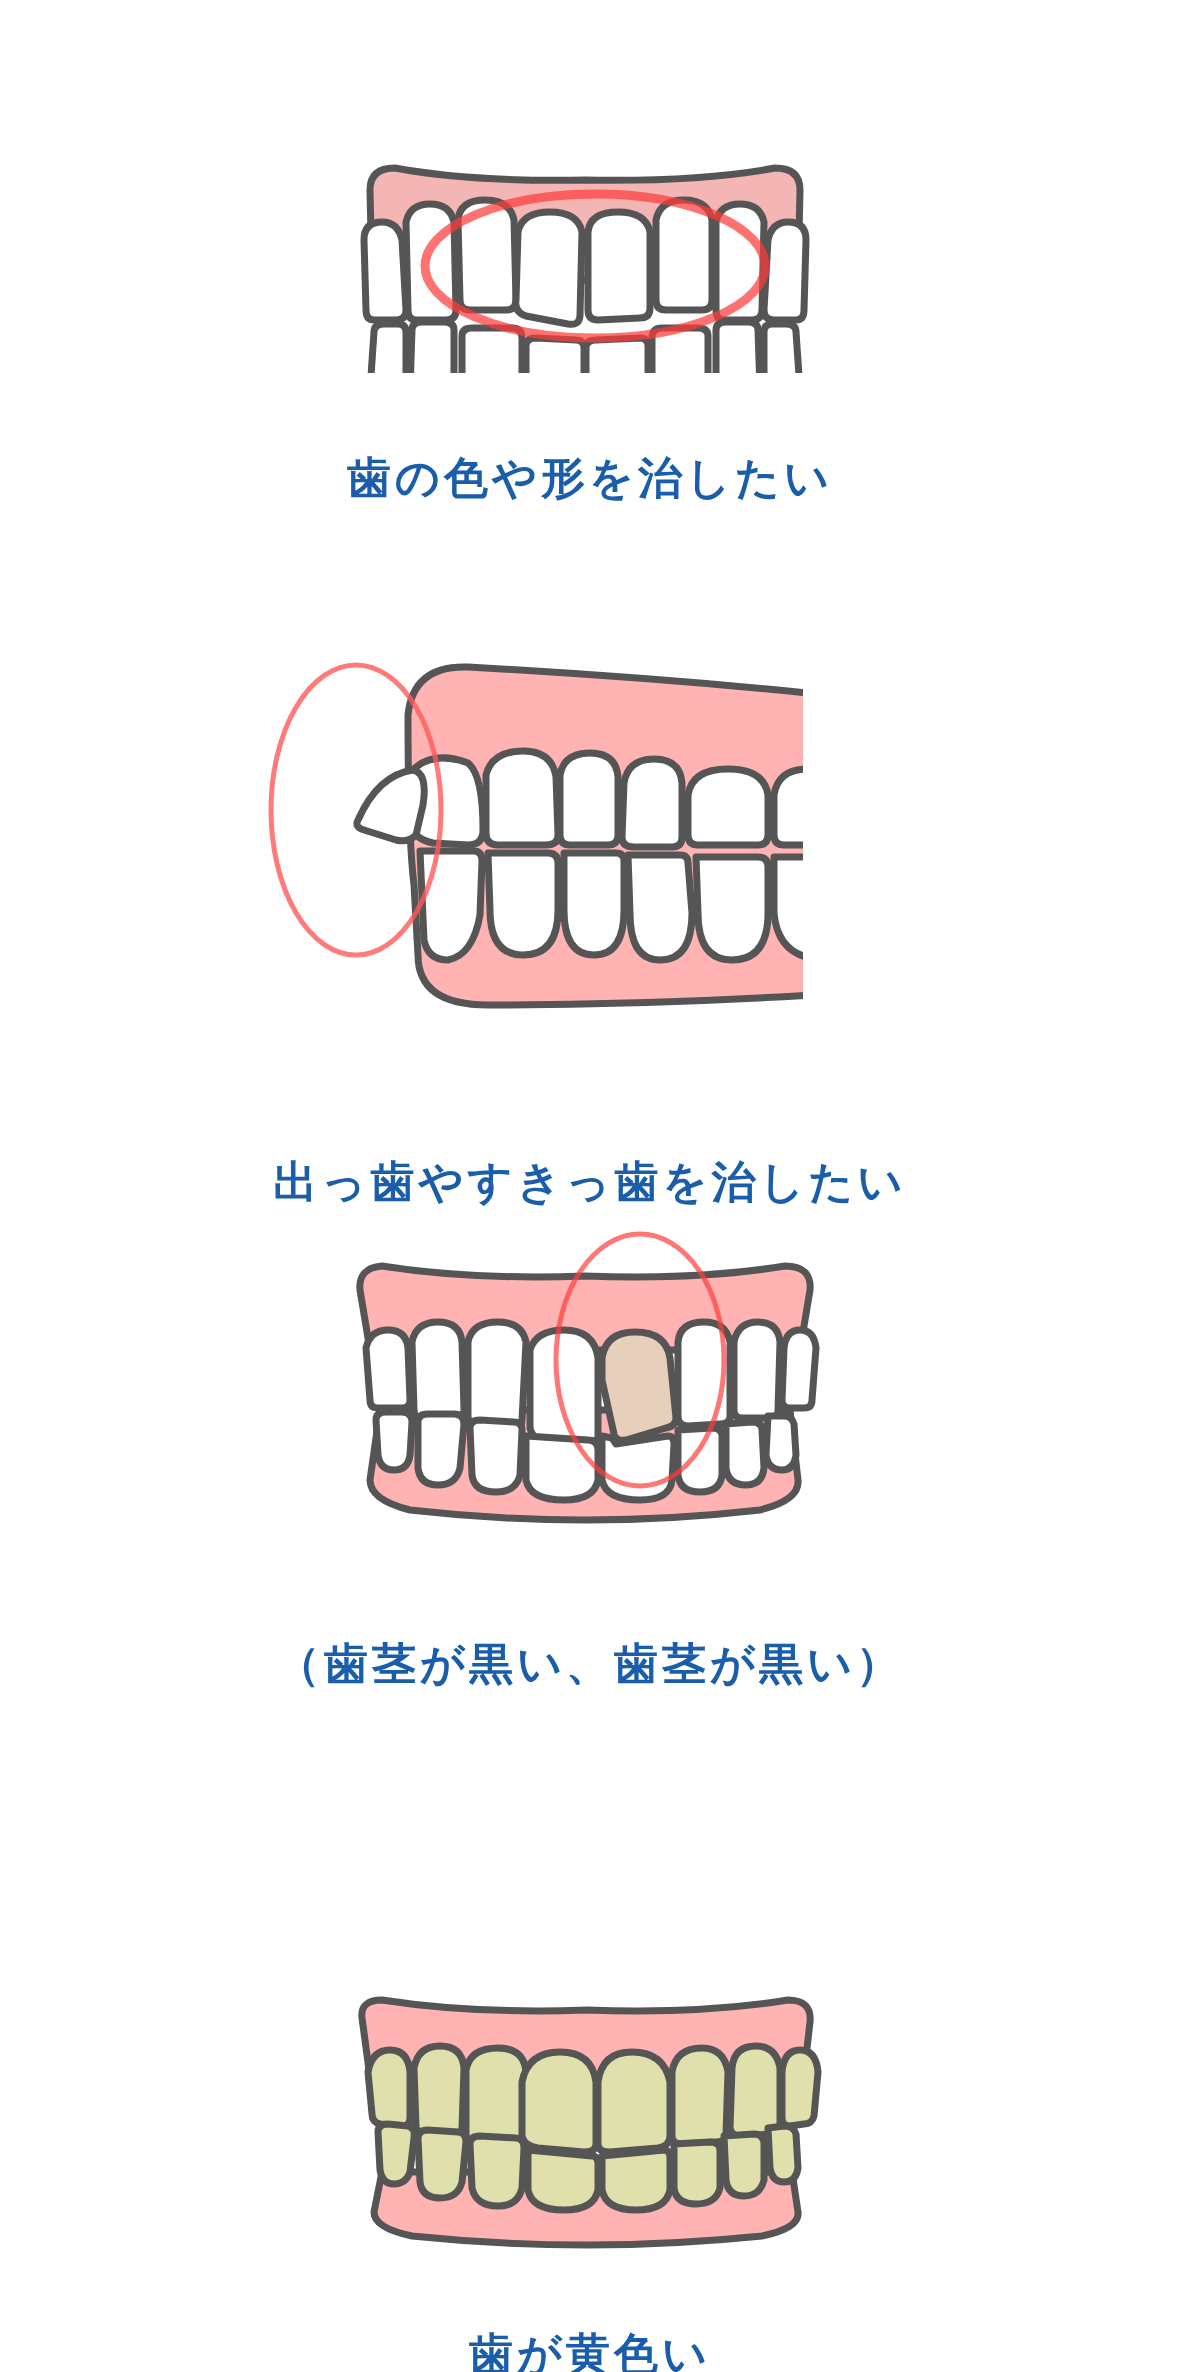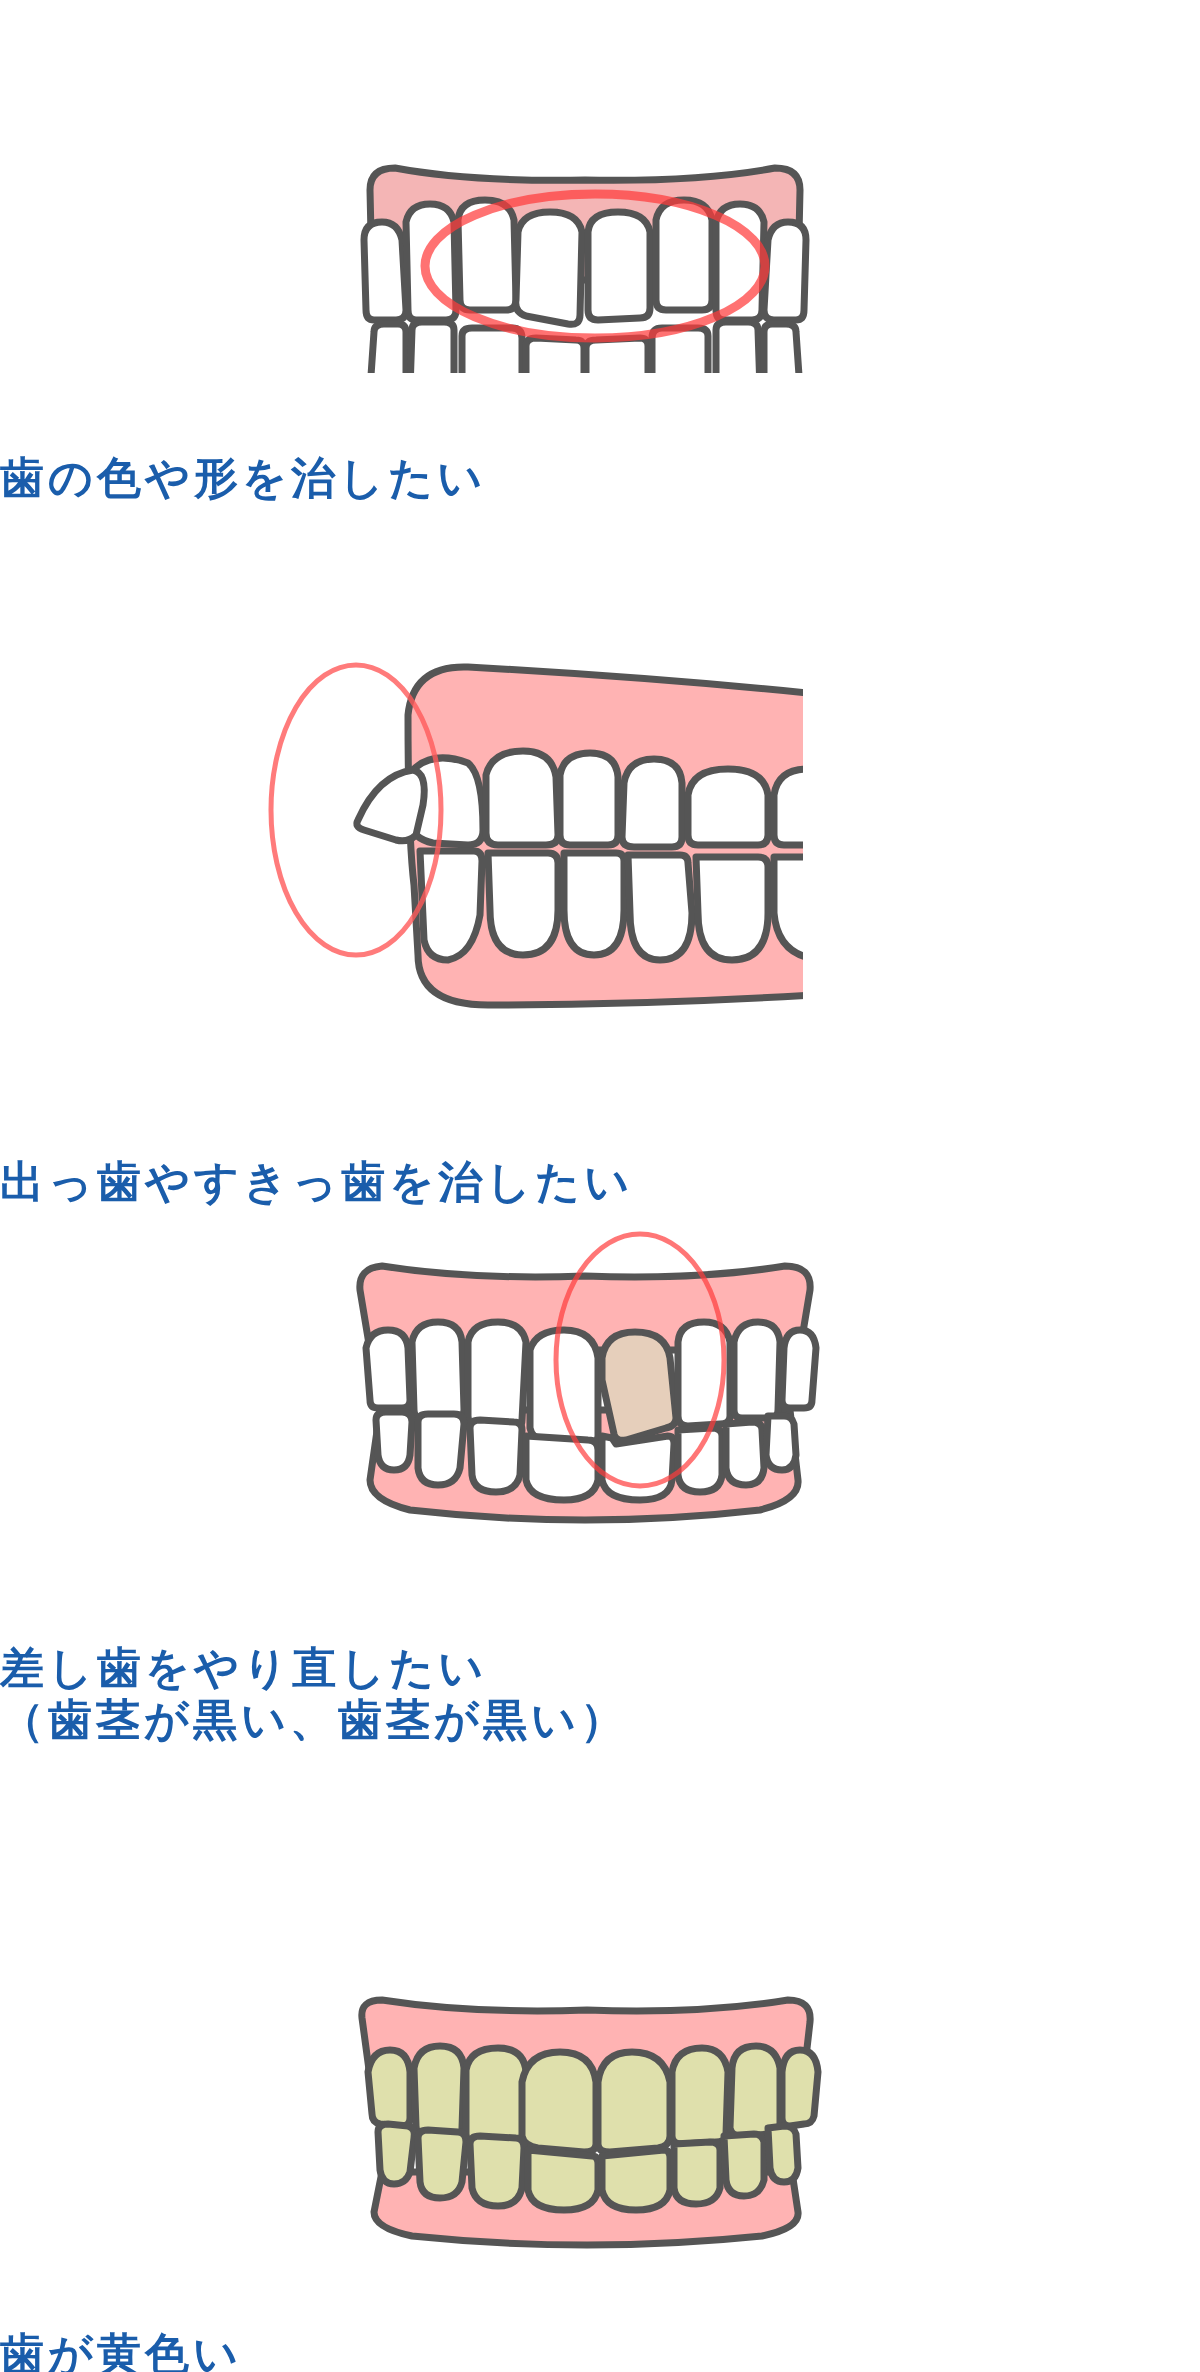--- a/index.html
+++ b/index.html
@@ -1,19 +1,19 @@
 <!DOCTYPE html>
 <html><head>
 <meta charset="utf-8">
 <style>
   html, body { margin: 0; padding: 0; background: #ffffff; }
   body { width: 1200px; height: 2372px; position: relative; overflow: hidden; font-family: "DejaVu Sans", sans-serif; }
   .illus { position: absolute; }
   .caption {
-    position: absolute; left: 0; width: 1180px; text-align: left;
+    position: absolute; left: 0; width: 1180px; text-align: center;
     color: #1a5dab; font-weight: bold; font-size: 44px; letter-spacing: 4px; line-height: 56px;
     font-family: "DejaVu Sans", sans-serif;
   }
   .caption span { display: block; }
   svg .tooth { stroke: #555555; stroke-width: 7; stroke-linejoin: round; }
 </style>
 </head>
 <body>
 
 <div class="illus" style="left:350px; top:160px; width:470px; height:220px;">
@@ -103,21 +103,20 @@
     <path class="tooth" fill="#fff" d="M120 198 Q120 190 130 190 L164 192 Q172 192 172 200 L170 245 Q166 262 146 262 Q124 262 122 245 Z"></path>
     <path class="tooth" fill="#fff" d="M176 206 L238 210 Q248 210 248 220 L248 250 Q244 270 214 270 Q180 270 176 250 Z"></path>
     <path class="tooth" fill="#fff" d="M252 206 L262 208 L266 214 L318 206 Q324 206 324 214 L322 250 Q320 270 290 270 Q256 270 252 250 Z"></path>
     <path class="tooth" fill="#fff" d="M328 200 L362 198 Q372 198 372 206 L372 245 Q370 262 350 262 Q330 262 328 245 Z"></path>
     <path class="tooth" fill="#fff" d="M376 194 L402 192 Q412 192 412 200 L414 238 Q412 255 396 255 Q378 255 376 238 Z"></path>
     <path class="tooth" fill="#fff" d="M418 186 L434 186 Q442 186 444 194 L446 225 Q444 240 432 240 Q418 240 416 225 Z"></path>
     <ellipse cx="290" cy="130" rx="84" ry="126" fill="none" stroke="#ff3c3c" stroke-opacity="0.7" stroke-width="5"></ellipse>
   </svg>
 </div>
 <div class="caption" style="top:1640px;">
-  <span>差し歯をやり直したい</span>
   <span style="margin-top:-4px;">（歯茎が黒い、歯茎が黒い）</span>
 </div>
 
 <div class="illus" style="left:352px; top:1992px; width:470px; height:260px;">
   <svg width="470" height="260" viewBox="0 0 470 260">
     <path d="M10 26 Q8 8 30 8 Q120 22 235 18 Q350 22 436 8 Q460 8 458 30 L450 100 L20 100 Z" fill="#ffb3b3" stroke="#555" stroke-width="7"></path>
     <path d="M30 180 L22 220 Q22 236 60 244 Q235 262 410 244 Q448 236 446 220 L440 180 Z" fill="#ffb3b3" stroke="#555" stroke-width="7"></path>
 
     <path class="tooth" fill="#dfe0ac" d="M16 80 Q20 58 38 58 Q56 58 58 80 L58 126 Q58 134 50 134 L28 132 Q20 130 20 122 Z"></path>
     <path class="tooth" fill="#dfe0ac" d="M62 76 Q66 54 88 54 Q110 54 112 76 L110 136 Q110 144 100 144 L72 142 Q64 142 64 134 Z"></path>

